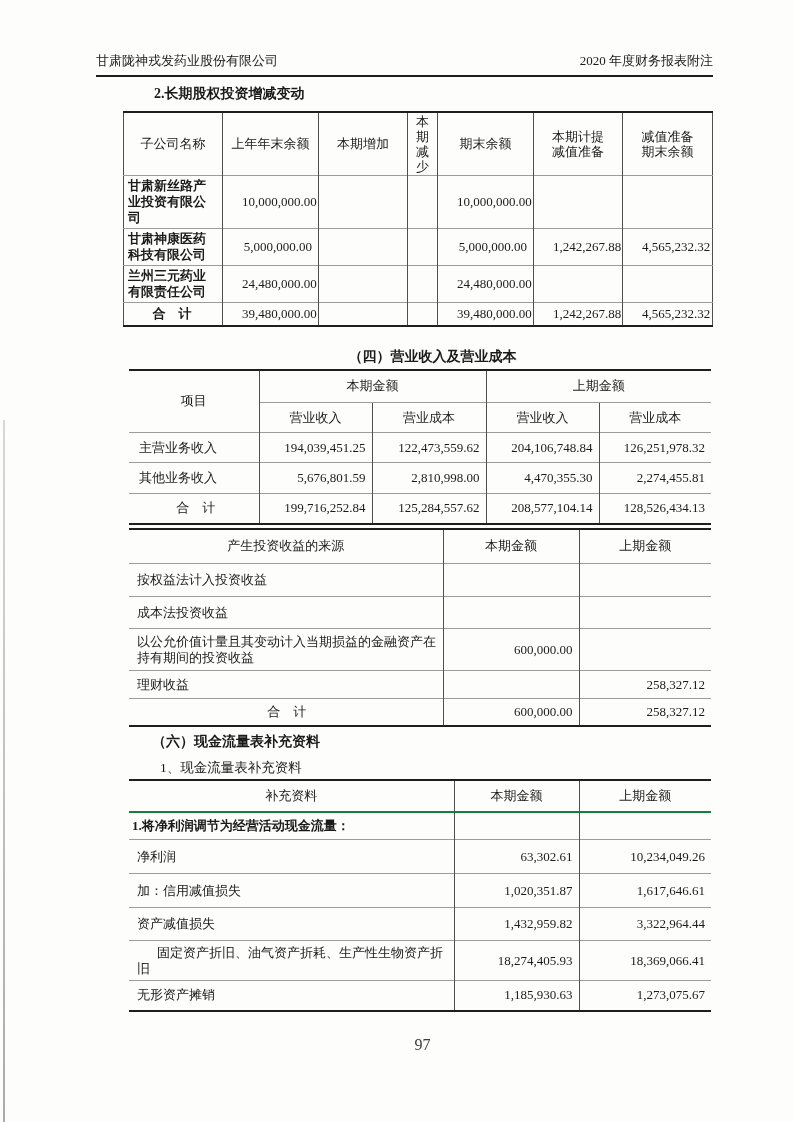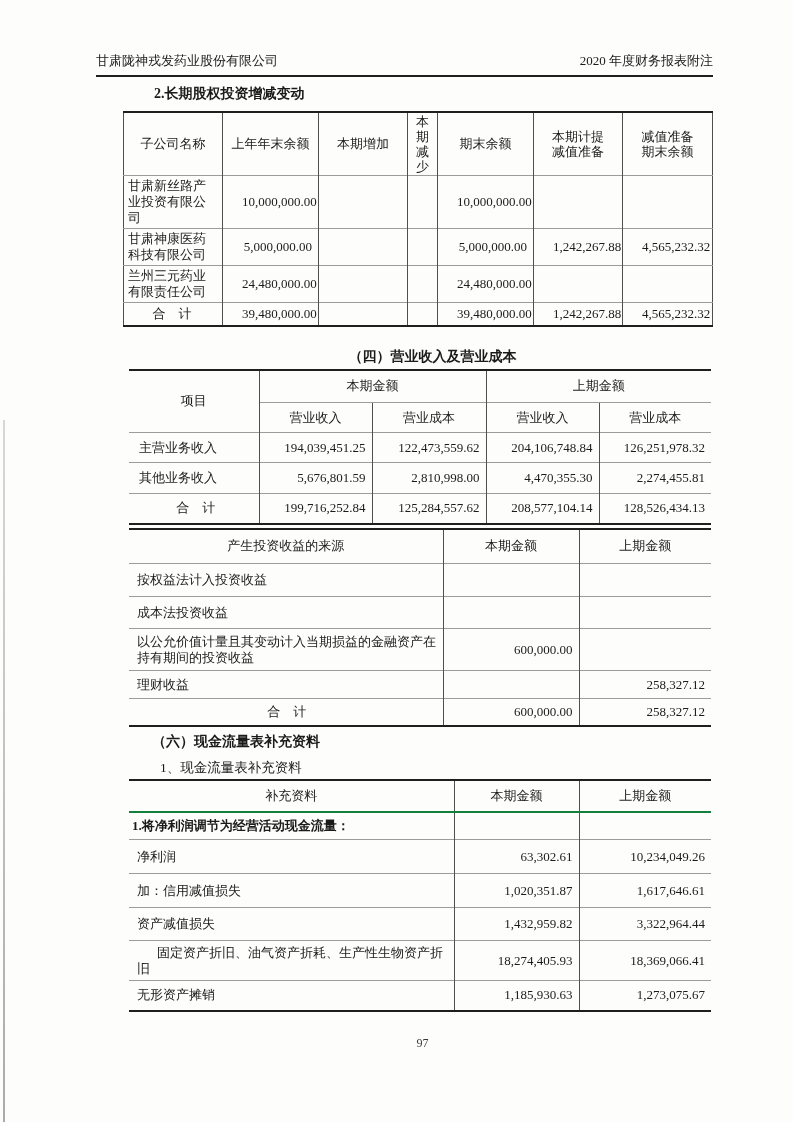--- a/index.html
+++ b/index.html
@@ -30,35 +30,35 @@
            padding:2px 6px; font-weight:normal; vertical-align:middle; line-height:16px;
            overflow:hidden; }
   .c0 { border-left:none; }
   tr.hd > th { border-top:none; text-align:center; }
   .ctr { text-align:center; }
   .num { text-align:right; padding-right:6px;padding-left:19px; }
   .pre { white-space:pre-line; line-height:15px; padding:1px 2px; }
 
   #t1 { width:589px; margin:8px 0 0 27px;
         border-left:1px solid #4f4f4f; border-right:1px solid #4f4f4f; }
-  #t1 td.c0 { padding-left:4px; }
+  #t1 td.c0 { padding-left:4px;font-weight:bold; }
   #t2, #t3, #t4 { width:582px; margin:3px 0 0 33px; }
   #t2 th { text-align:center; }
   #t2 td.c0 { padding-left:10px; }
   #t3 td.c0 { padding-left:8px; }
   #t4 td.c0 { padding-left:8px; }
   #t4 tr.first-body > td { border-top:2px solid #15803d; }
   .bold { font-weight:bold; }
   .indent-a { padding-left:28px; }
   .indent-b { padding-left:52px; }
   .hang { padding-left:8px; text-indent:20px; }
 
   .page-number {
     position:absolute; top:1036px; left:0; width:100%; box-sizing:border-box;
-    padding-left:52px; text-align:center; font-size:12px; color:#3a3a3a;
+    padding-left:52px; text-align:center; font-size:16px; color:#3a3a3a;
   }
 </style>
 </head>
 <body>
 
 <div class="page">
   <div class="scan-edge"></div>
 
   <div class="content">
 

